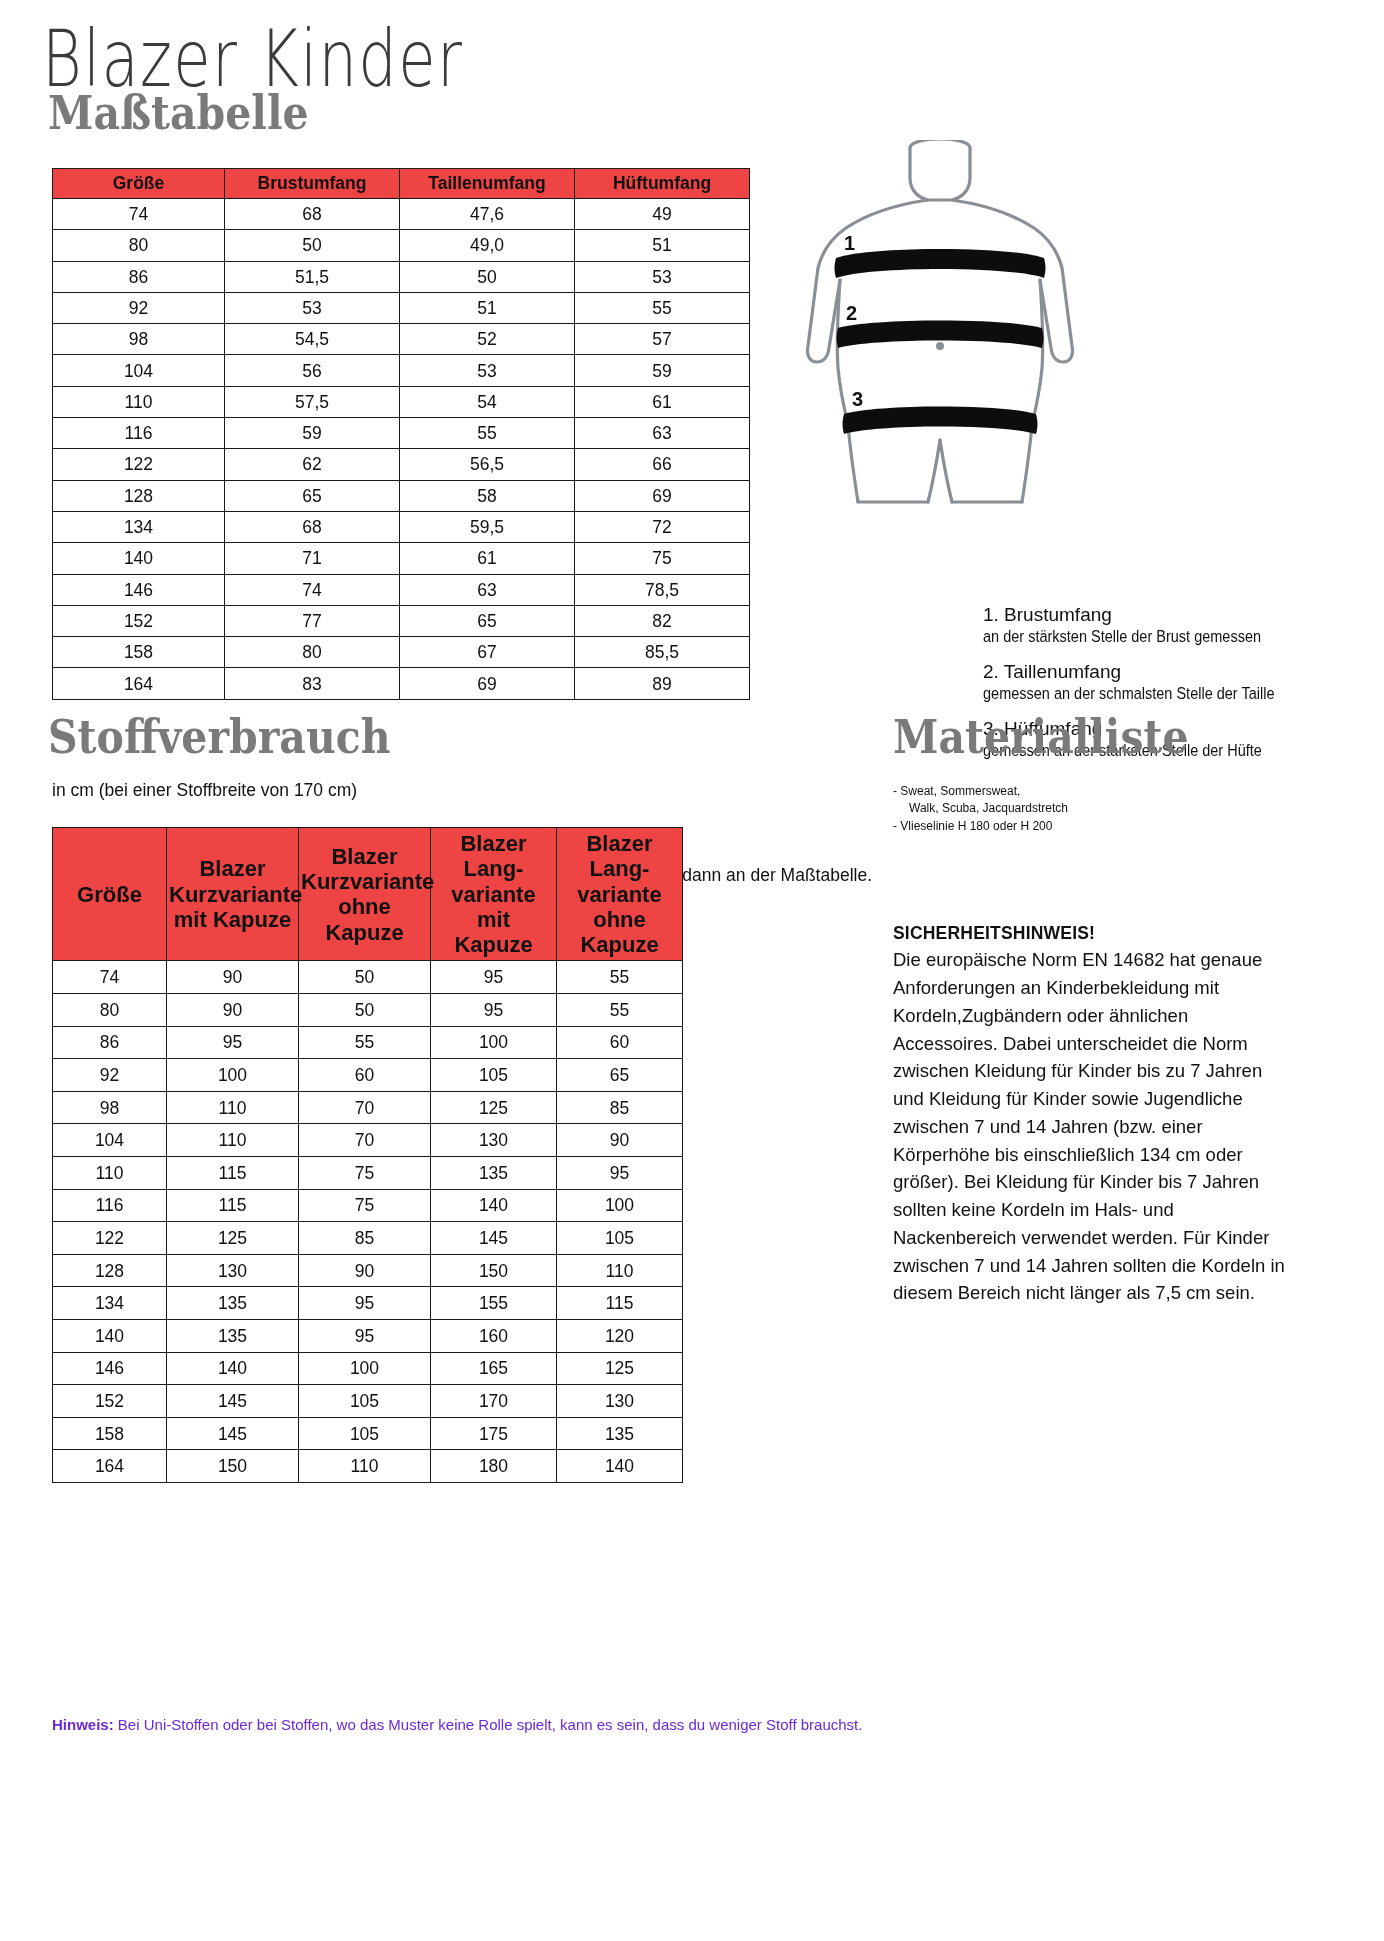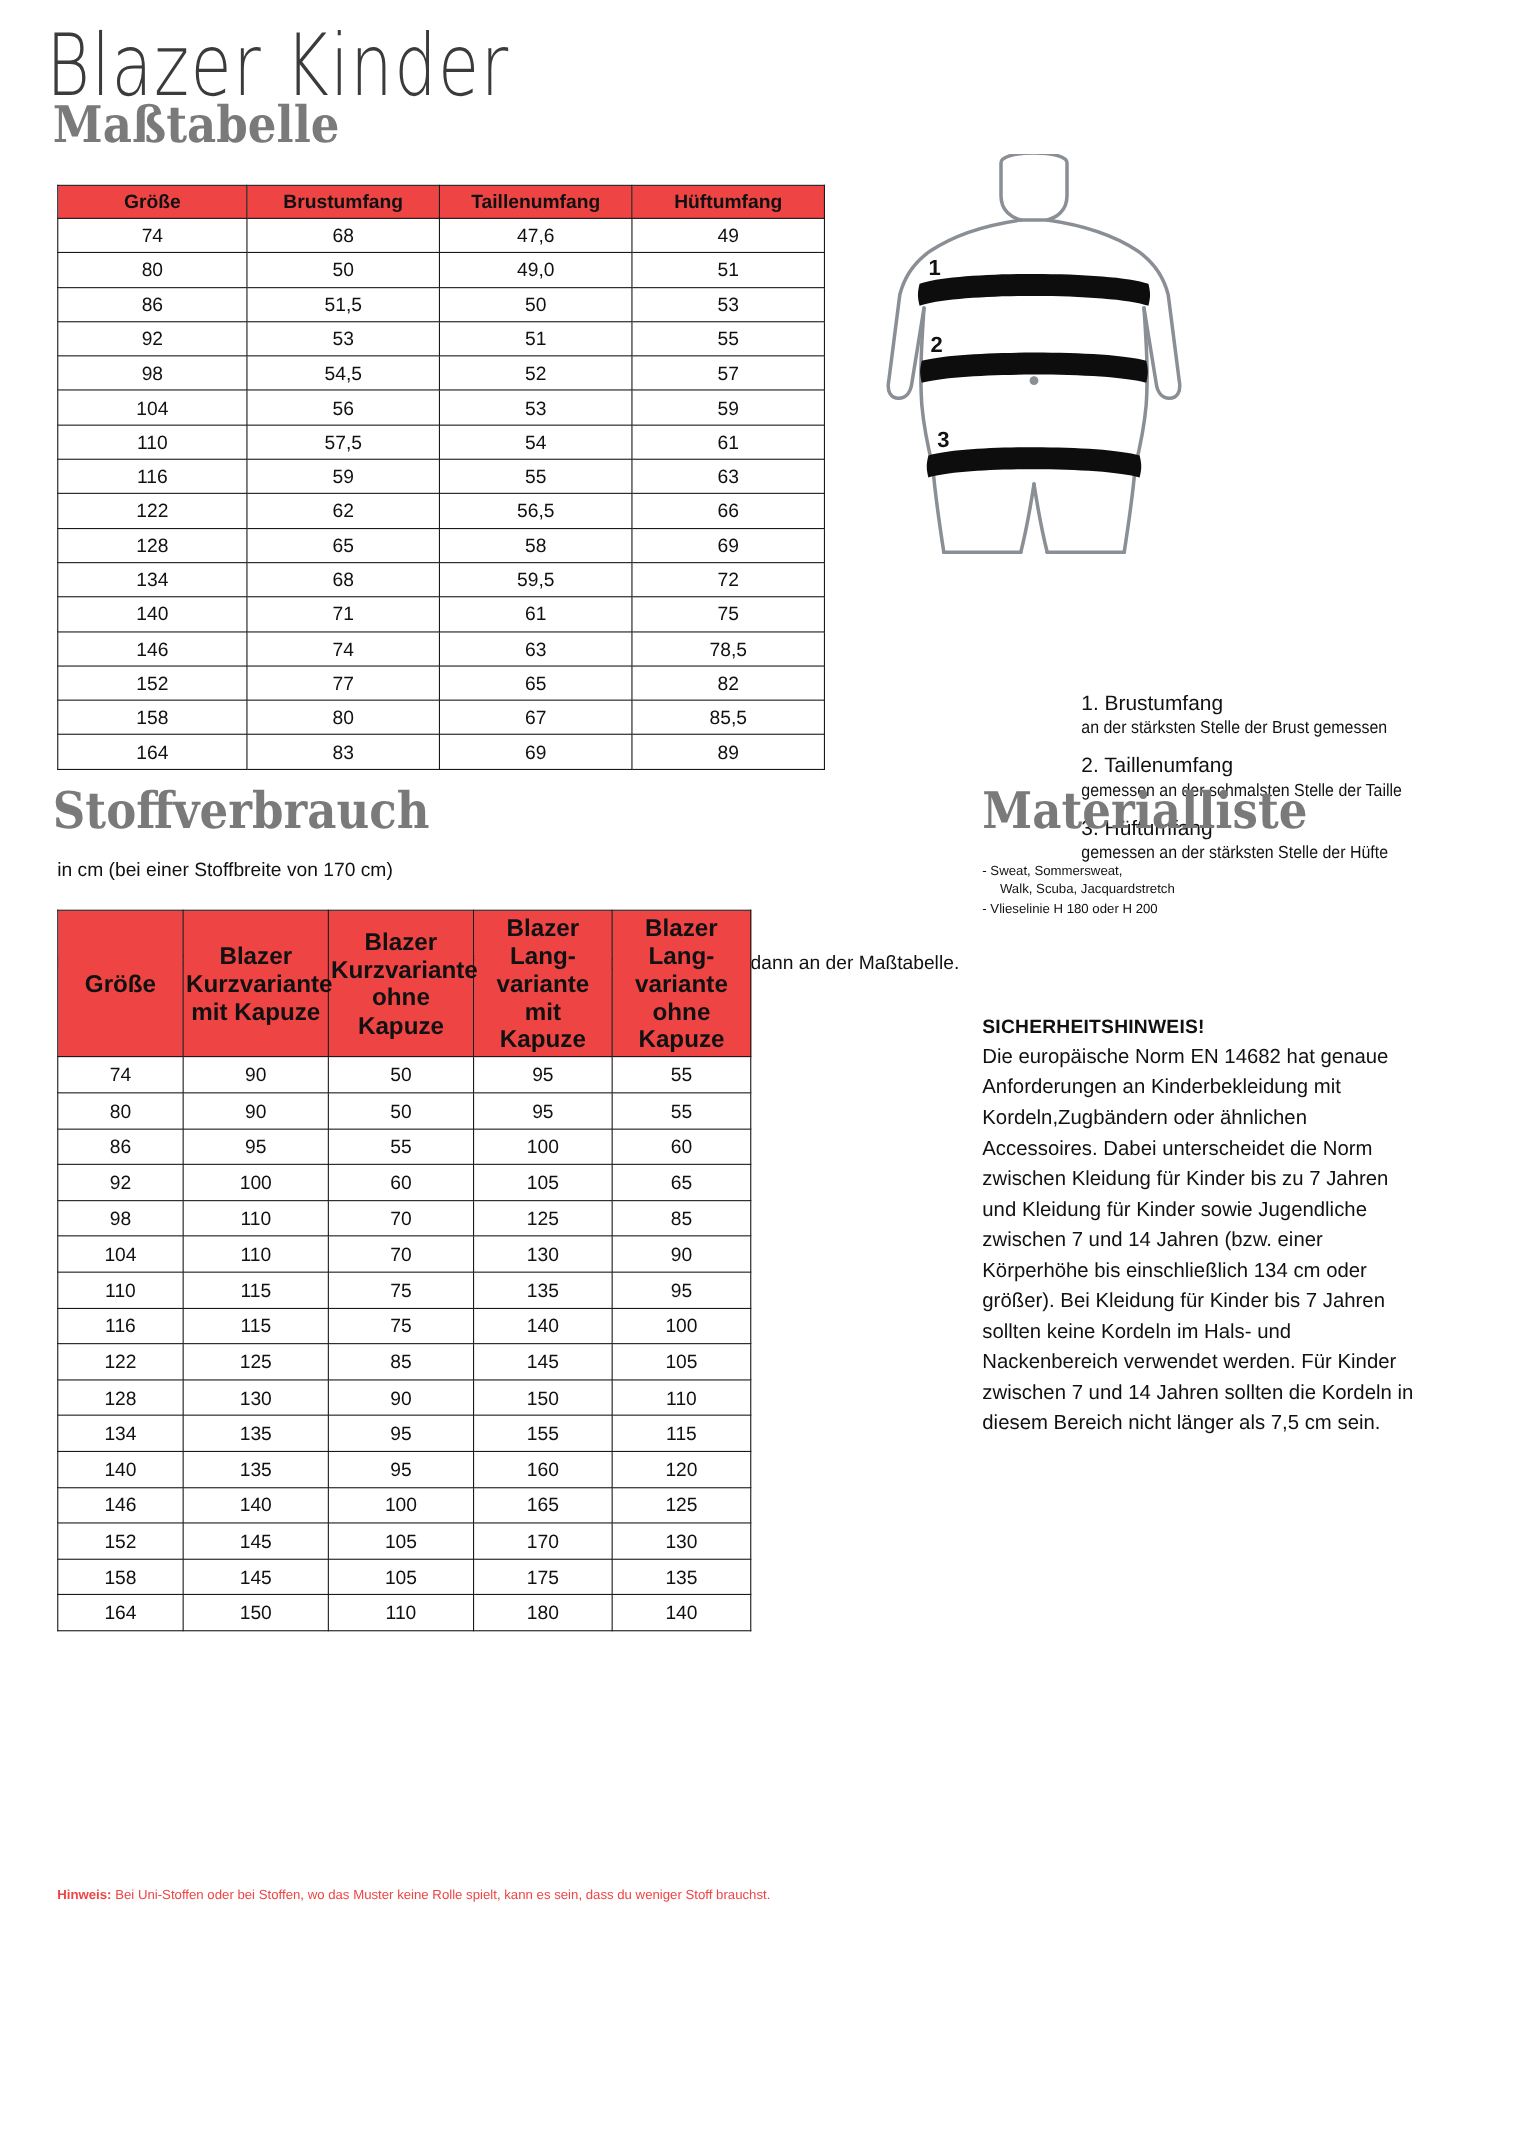--- a/index.html
+++ b/index.html
@@ -67,21 +67,21 @@
 
   
   #stoff-table { position: absolute; left: 52px; top: 827px; width: 630px; }
   #stoff-table th { height: 86px; font-size: 22px; padding: 3px 2px; vertical-align: middle; }
   #stoff-table td { height: 32.6px; font-size: 17.5px; }
 
   
   #figure-wrap { position: absolute; left: 800px; top: 140px; width: 280px; height: 370px; }
 
   
-  .legend { position: absolute; left: 983px; top: 628px; width: 370px; }
+  .legend { position: absolute; left: 983px; top: 603px; width: 370px; }
   .legend .item { margin-bottom: 15px; }
   .legend .item-title { font-size: 19px; color: #111; line-height: 1.25; }
   .legend .item-desc { font-size: 14.5px; color: #111; line-height: 1.25; transform: scaleY(1.1); transform-origin: left top; }
 
   
   .note-line {
     position: absolute;
     left: 52px; top: 865px;
     font-size: 17.5px;
     color: #111;
@@ -103,21 +103,21 @@
   .material-list .indent { padding-left: 16px; }
 
   .safety {
     position: absolute; left: 893px; top: 920px; width: 395px;
     font-size: 18.5px; line-height: 1.5; color: #111;
   }
   .safety .hdr { font-weight: bold; font-size: 17.5px; letter-spacing: 0.2px; }
 
   .hinweis {
     position: absolute; left: 52px; top: 1712px; width: 820px;
-    font-size: 12px; line-height: 1.75; color: #ef4444;
+    font-size: 15px; line-height: 1.75; color: #6d28d9;
   }
   .hinweis b { font-weight: bold; }
 </style>
 </head>
 <body>
 
 <div class="page">
 
   <div class="main-title">Blazer Kinder</div>
 

